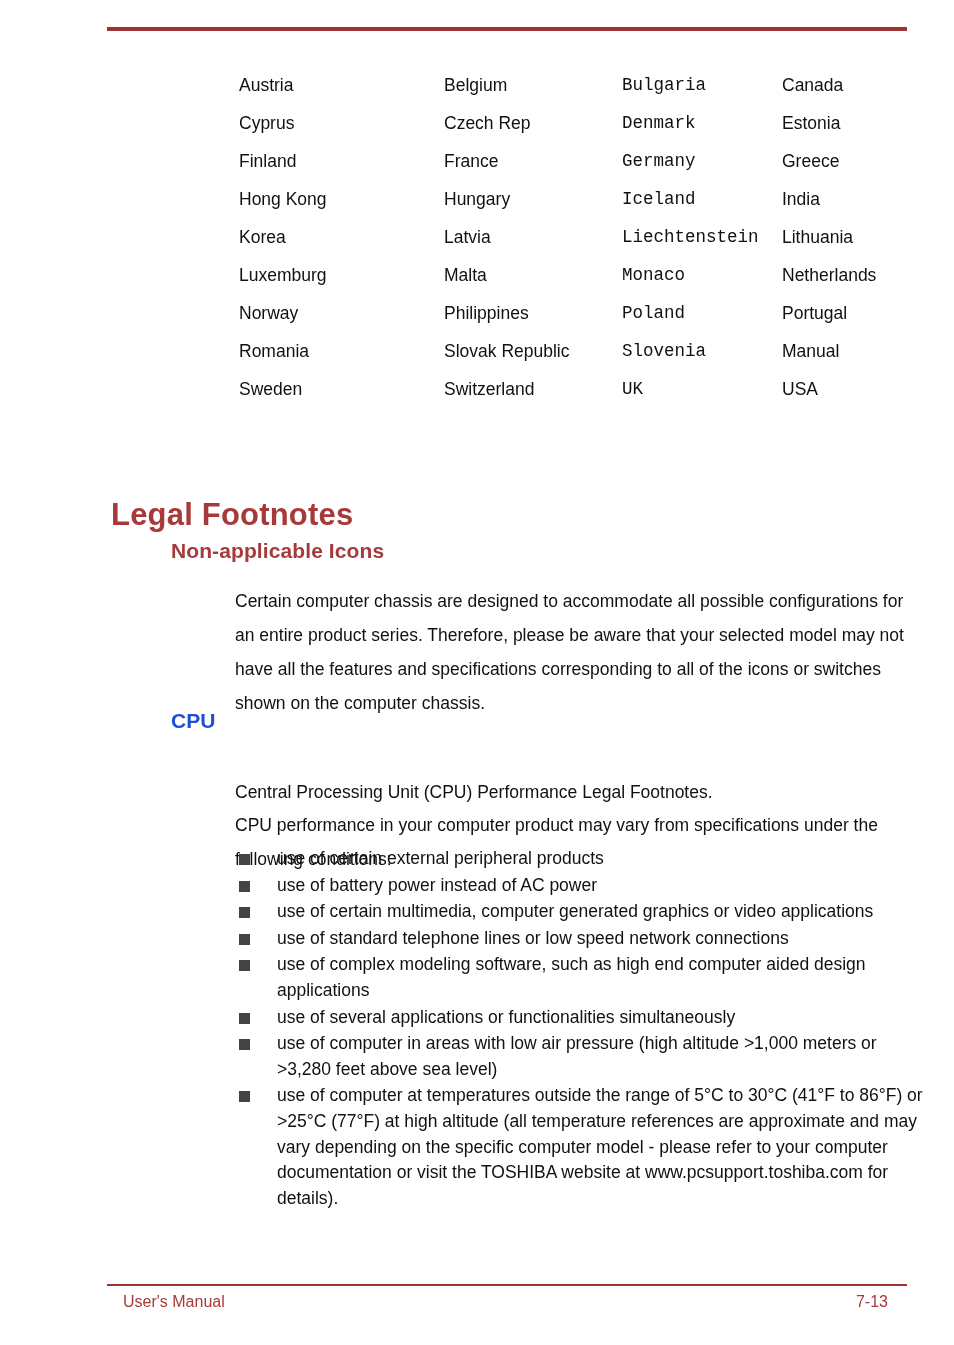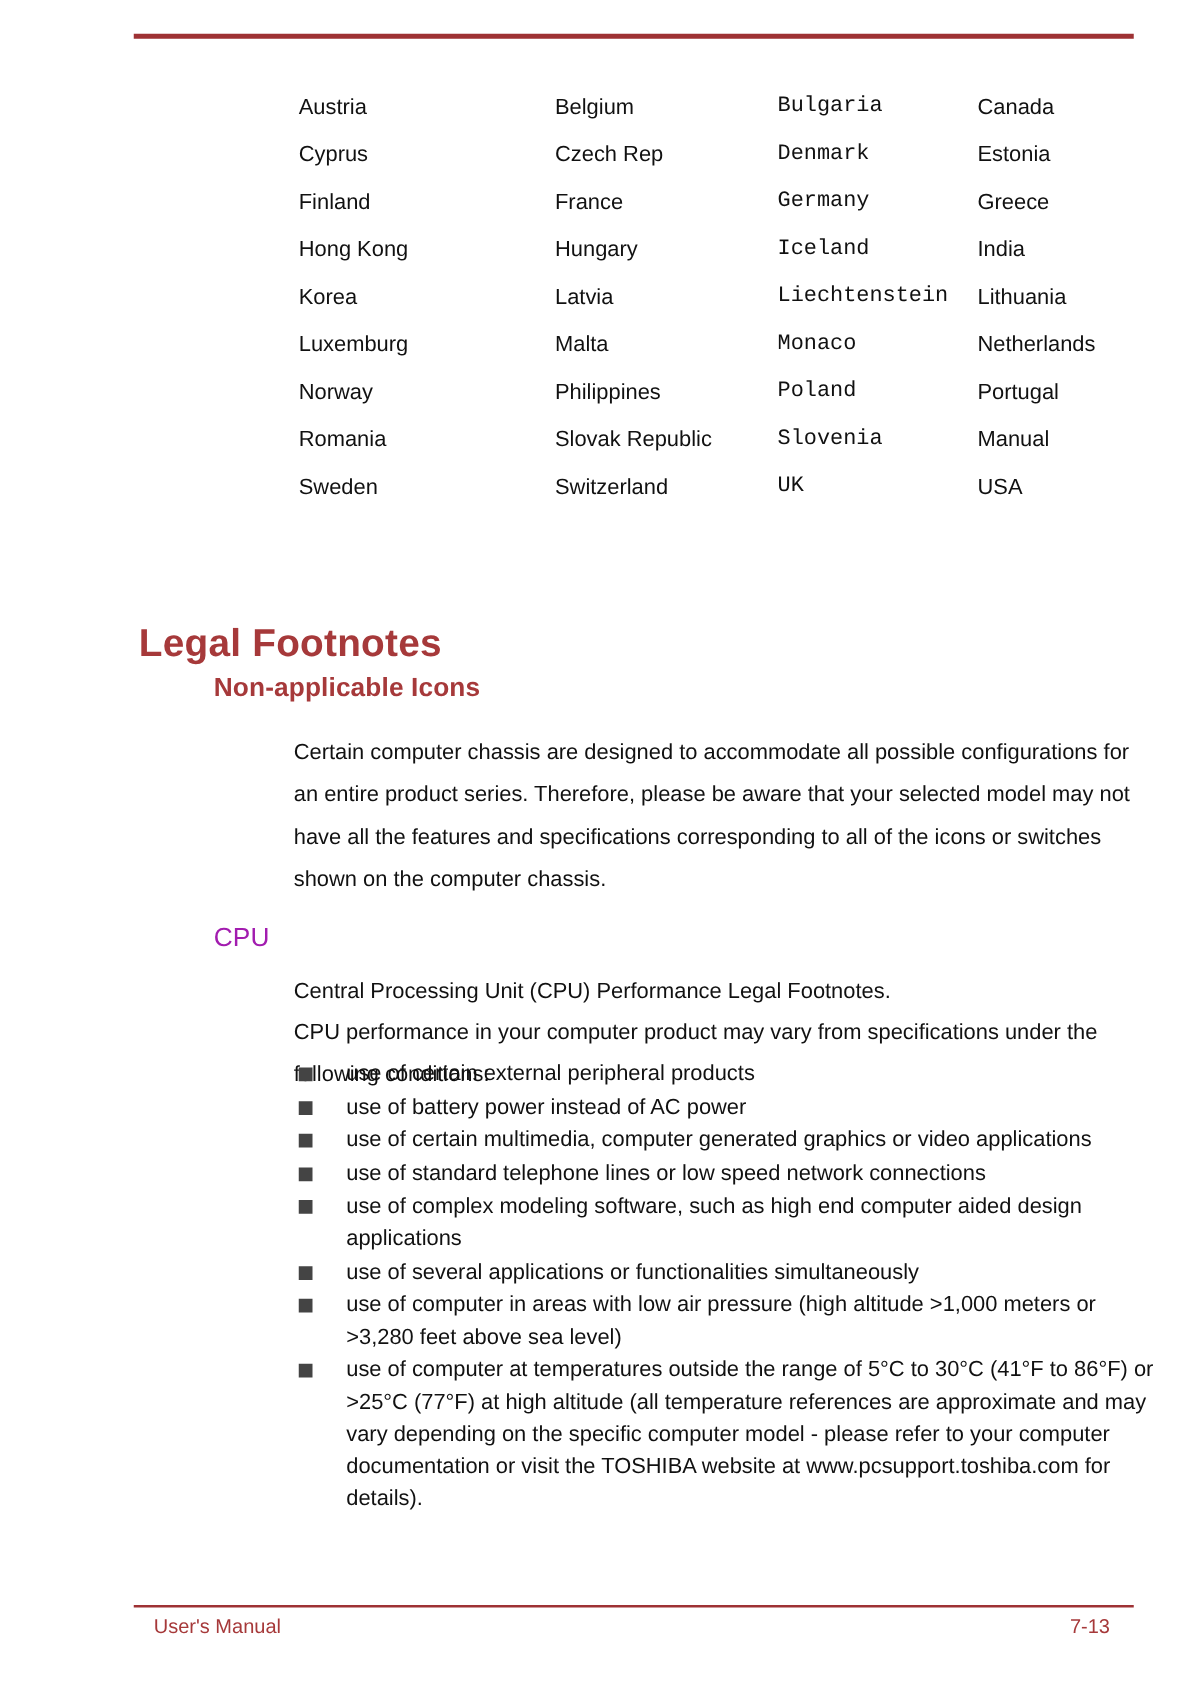--- a/index.html
+++ b/index.html
@@ -69,24 +69,24 @@
     left: 152px;
     top: 522px;
     font-size: 21px;
     font-weight: bold;
     color: #a6393a;
     letter-spacing: 0.1px;
   }
   .h2-cpu {
     position: absolute;
     left: 152px;
-    top: 722px;
+    top: 692px;
     font-size: 21px;
-    font-weight: normal;
-    color: #a21caf;
+    font-weight: bold;
+    color: #1d4ed8;
     letter-spacing: 0.1px;
   }
 
   
   .body-block {
     position: absolute;
     left: 216px;
     width: 682px;
     font-size: 17.5px;
     line-height: 34px;

